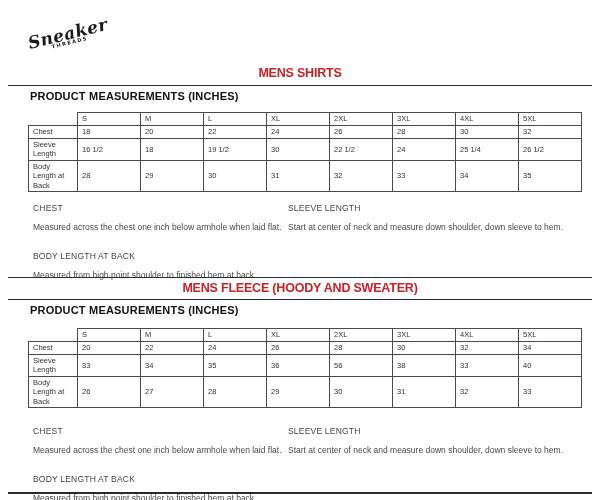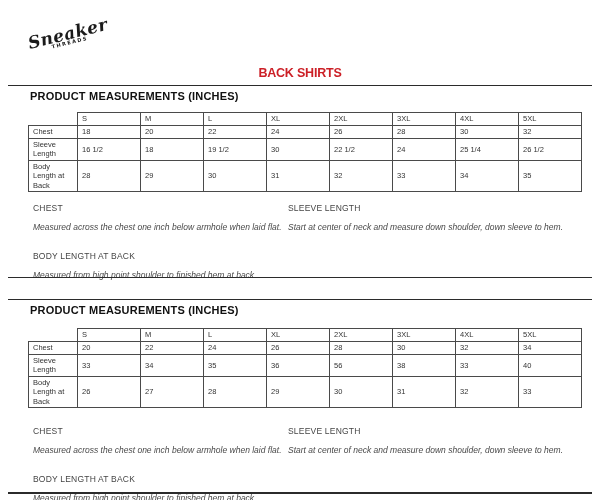--- a/index.html
+++ b/index.html
@@ -110,33 +110,33 @@
     position: absolute;
     font-size: 8.5px;
     color: #4a4a4a;
     line-height: 1.2;
   }
   .defs-left  { left: 33px;  width: 250px; }
   .defs-right { left: 288px; width: 300px; }
   .defs-row-1 { top: 203px; }
   .defs-row-2 { top: 426px; }
   .def-heading { font-weight: normal; letter-spacing: 0.2px; margin-bottom: 6px; color: #454545; }
-  .def-body { margin-bottom: 16px; line-height: 16px; font-style: italic; }
+  .def-body { margin-bottom: 16px; line-height: 16px; }
 </style>
 </head>
 <body>
 
 <div class="page">
 
   <div class="logo">
     <span class="logo-script">Sneaker</span>
     <span class="logo-sub">THREADS</span>
   </div>
 
-  <h1 class="sec-title title-shirts">BACK SHIRTS</h1>
+  <h1 class="sec-title title-shirts">MENS SHIRTS</h1>
   <div class="rule rule-1"></div>
   <div class="pm-label pm-1">PRODUCT MEASUREMENTS (INCHES)</div>
 
   <div class="table-wrap table-wrap-1">
     <table class="size-table">
       <colgroup>
         <col class="c-label">
           <col class="c-size">
           <col class="c-size">
           <col class="c-size">
@@ -200,20 +200,21 @@
     <div class="def-body">Measured across the chest one inch below armhole when laid flat.</div>
     <div class="def-heading">BODY LENGTH AT BACK</div>
     <div class="def-body">Measured from high point shoulder to finished hem at back.</div>
   </div>
   <div class="defs-col defs-right defs-row-1">
     <div class="def-heading">SLEEVE LENGTH</div>
     <div class="def-body">Start at center of neck and measure down shoulder, down sleeve to hem.</div>
   </div>
 
   <div class="rule rule-2"></div>
+  <h1 class="sec-title title-fleece">MENS FLEECE (HOODY AND SWEATER)</h1>
   <div class="rule rule-3"></div>
   <div class="pm-label pm-2">PRODUCT MEASUREMENTS (INCHES)</div>
 
   <div class="table-wrap table-wrap-2">
     <table class="size-table">
       <colgroup>
         <col class="c-label">
           <col class="c-size">
           <col class="c-size">
           <col class="c-size">

